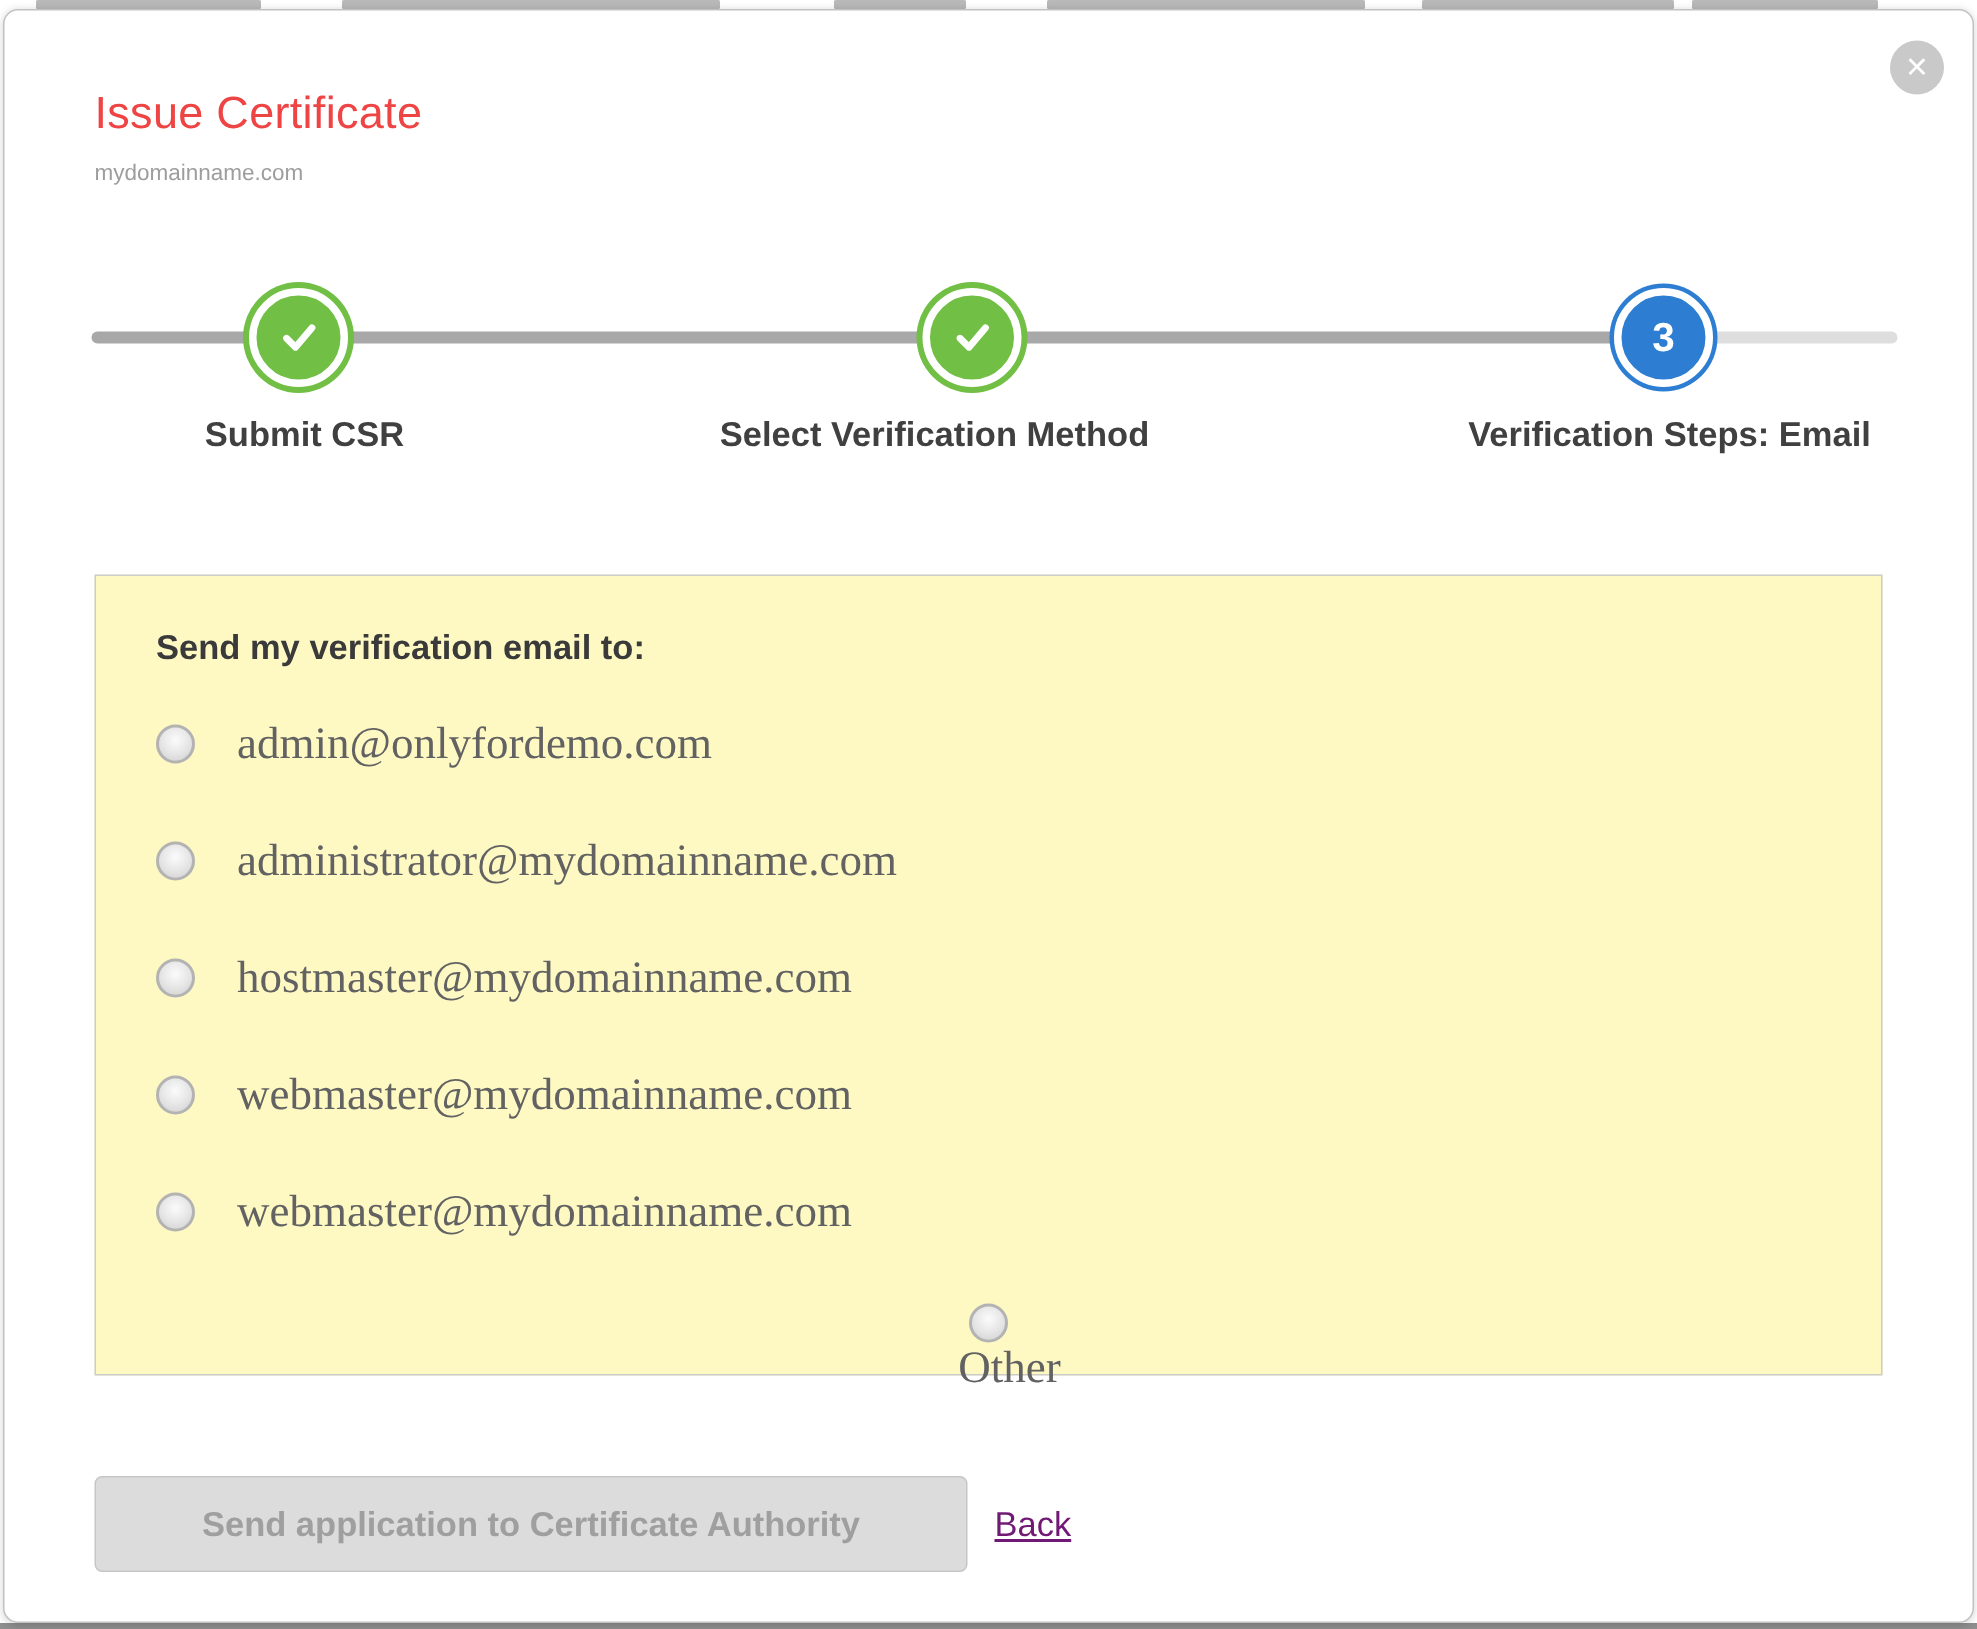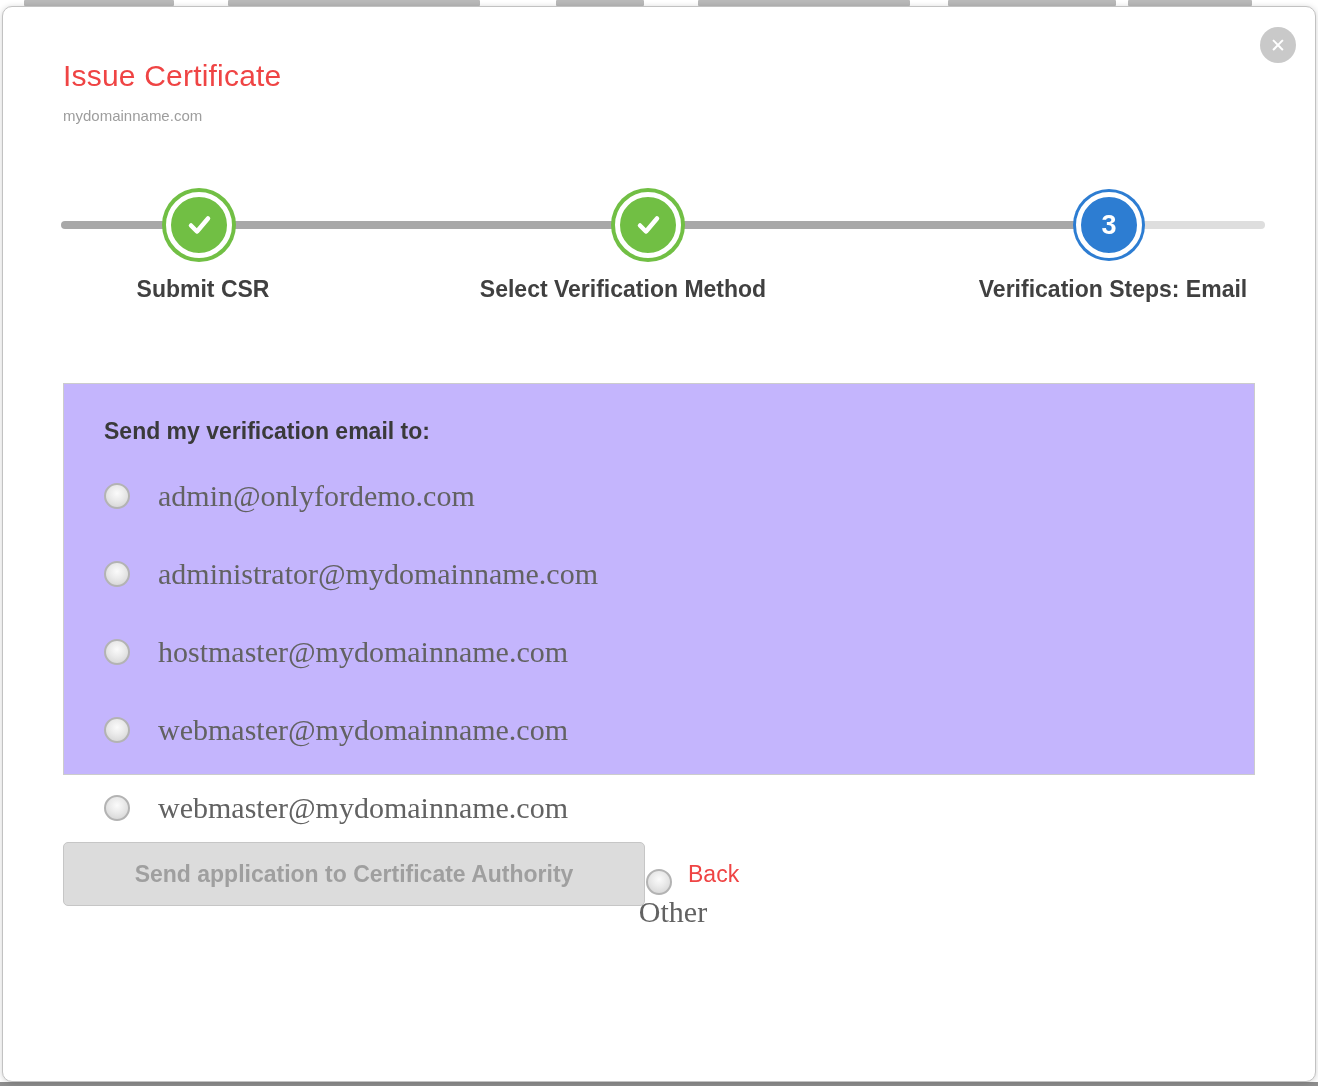--- a/index.html
+++ b/index.html
@@ -36,37 +36,37 @@
   .step-circle.done   { background:#71bf44; box-shadow:0 0 0 4px #71bf44; }
   .step-circle.current{ background:#2d7dd2; box-shadow:0 0 0 3px #2d7dd2; }
   .c1 { left:163px; } .c2 { left:612px; } .c3 { left:1073px; }
   .step-num { color:#ffffff; font-size:27px; font-weight:bold; }
   .check-icon svg { display:block; }
 
   .step-label { position:absolute; top:88px; transform:translateX(-50%);
     white-space:nowrap; font-size:23px; font-weight:bold; color:#404040; }
   .l1 { left:200px;text-align:right; } .l2 { left:620px; } .l3 { left:1110px; }
 
-  .panel { margin:65px 60px 0 60px; border:1px solid #cccccc; background:#c4b5fd;
-    padding:34px 40px 40px 40px; height:392px; }
+  .panel { margin:65px 60px 0 60px; border:1px solid #cccccc; background:#fef9c3;
+    padding:34px 40px 40px 40px; height:534px; }
   .panel-heading { font-size:23px; font-weight:bold; color:#3a3a3a; margin-bottom:34px; }
 
   .option-row { display:flex; align-items:center; margin-bottom:44px; cursor:pointer; }
   .option-row:last-child { margin-bottom:16px;flex-direction:column; }
   .radio { width:26px; height:26px; border-radius:50%; flex:0 0 26px;
     border:2px solid #b3b3b3;
     background:radial-gradient(circle at 50% 38%, #fbfbfb 0%, #e9e9e9 45%, #cfcfcf 100%); }
   .option-label { margin-left:28px; font-size:30px; color:#626262;font-family:Liberation Serif, serif; }
 
-  .actions { display:flex; align-items:center; margin:67px 60px 0 60px;gap:25px; }
+  .actions { display:flex; align-items:center; margin:67px 60px 0 60px; }
   .submit-btn { width:582px; height:64px; background:#dcdcdc; border:1px solid #c6c6c6;
     border-radius:5px; color:#9f9f9f; font-size:23px; font-weight:bold;
     font-family:inherit; cursor:default; }
-  .back-link { margin-left:18px; font-size:23px; color:#ef4444;
-    cursor:pointer; }
+  .back-link { margin-left:18px; font-size:23px; color:#701a75;
+    text-decoration:underline; cursor:pointer; }
 </style>
 </head>
 <body>
 
 <div class="top-edge">
   <div class="seg seg6"></div>
     <div class="seg seg1"></div>
     <div class="seg seg2"></div>
   <div class="seg seg3"></div>
     <div class="seg seg4"></div>

